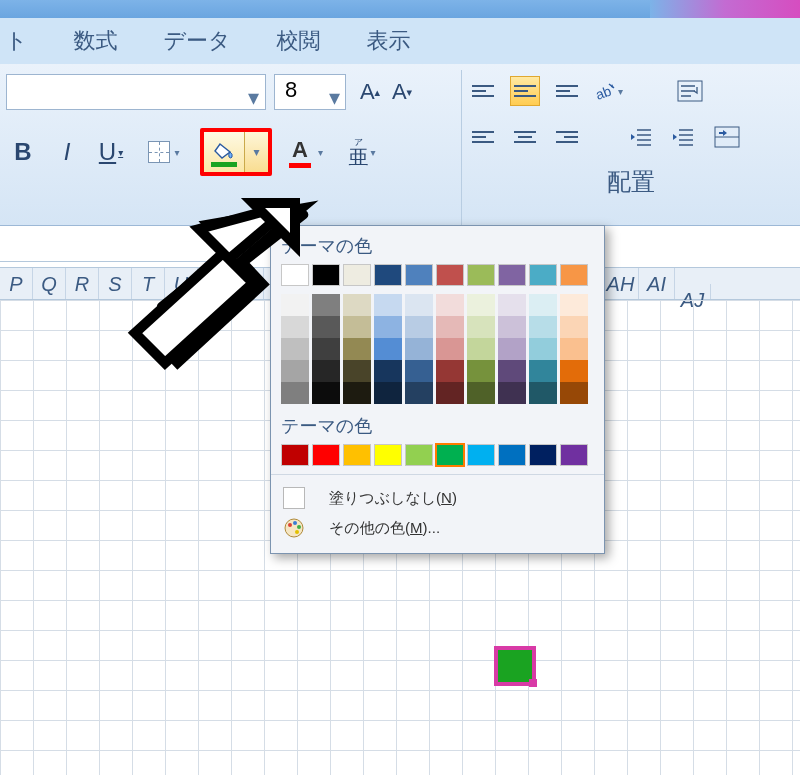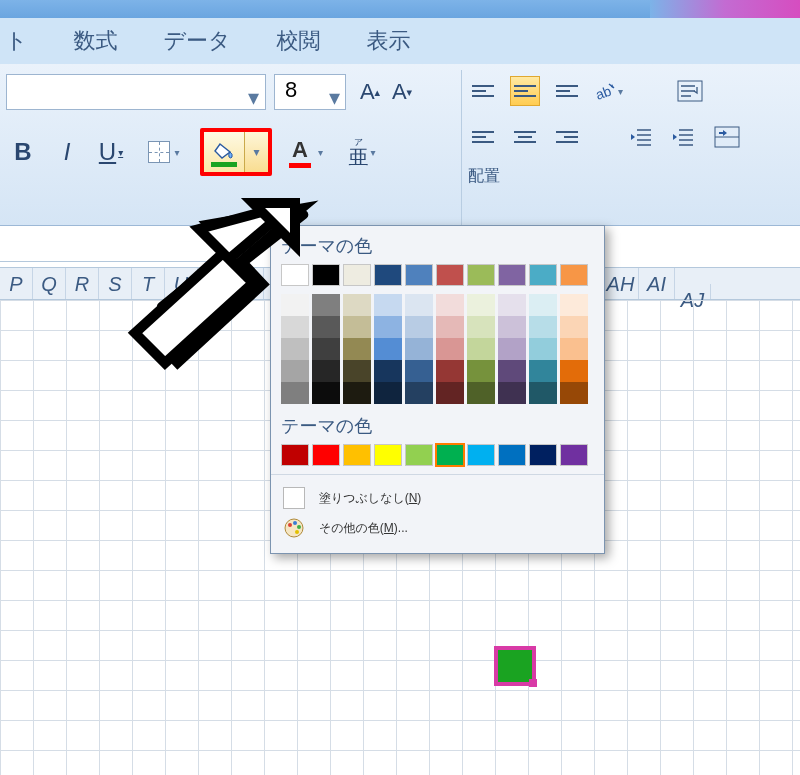--- a/index.html
+++ b/index.html
@@ -55,21 +55,21 @@
 .al.sel { background: linear-gradient(#ffe9a3,#ffcc52); border:1px solid #e0a830; }
 .al .ln { height:2px; width: 100%; background:#3b5a82; }
 .al .ln.short { width: 65%; }
 .rotate { width: 36px; display:flex; align-items:center; }
 .rotate svg{width:22px;height:22px;}
 .indent { width:30px; height:30px; display:flex; align-items:center; justify-content:center; }
 .indent svg{width:24px;height:22px;}
 .merge-ico { width:34px;height:34px;display:flex;align-items:center;justify-content:center;border:1px solid transparent; }
 .merge-ico svg{width:26px;height:22px;}
 .wrap-ico{width:32px;}
-.grp-label { font-size:16px; color:#3b5a82; margin-top:0;font-family:Liberation Mono, monospace; }
+.grp-label { text-align:center; font-size:24px; color:#3b5a82; margin-top:0;font-family:Liberation Mono, monospace; }
 
 .formula-bar { height: 42px; border-bottom: 1px solid #b4c8dc; display:flex; align-items:center; }
 .formula-input { margin-left: 0; height: 30px; width: 226px; border: 1px solid #b4c8dc; border-left:none; border-top:none; background:#fff; }
 
 .headers { display:flex; height: 32px; background:#e8eff7; border-bottom:1px solid #b4c8dc;}
 .colh { width: 33px; text-align:center; font-size: 20px; color:#3b5a82; border-right:1px solid #c6d5e6; font-style: italic; line-height:32px;}
 
 .grid { position: relative; }
 .gridbg { position:absolute; inset:0; }
 .gline-h { position:absolute; left:0; right:0; border-top:1px solid #d5dde6; }
@@ -78,21 +78,21 @@
 .dropdown { position:absolute; left: 270px; top: 225px; width: 335px; background:#f2f4f8; border:1px solid #7c94b0; box-shadow: 4px 4px 10px rgba(0,0,0,0.35); z-index:50; padding: 6px 10px 10px 10px; }
 .dd-h { font-size: 18px; color:#3b5a82; margin: 2px 0 6px 0; }
 .theme-grid { display:grid; grid-template-columns: repeat(10, 28px); gap: 3px; }
 .sw { width:28px; height:22px; border:1px solid #c7c7c7; }
 .theme-shades { display:grid; grid-template-columns: repeat(10, 28px); gap:3px; margin-top:8px; }
 .shade-col { display:flex; flex-direction:column; }
 .shade { width:28px; height:22px; }
 .std-row { display:flex; gap:3px; margin-top:6px; }
 .sw.sel { outline: 2px solid #ff7b00; outline-offset:-1px; }
 .dd-sep { border-top:1px solid #cfd8e3; margin:8px -10px; }
-.dd-item { display:flex; align-items:center; gap:14px; padding:4px 2px; font-size:12px; color:#333; }
+.dd-item { display:flex; align-items:center; gap:24px; padding:4px 2px; font-size:15px; color:#333; }
 .no-fill-swatch { width:22px; height:22px; border:1px solid #b8b8b8; background:#fff; }
 .palette-icon { width:22px; height:22px; }
 .u { text-decoration: underline; }
 
 .arrow { position:absolute; left: 125px; top: 195px; z-index:60; }
 .arrow svg { width: 200px; height: 200px; }
 
 .sel-cell { position:absolute; left: 494px; top: 346px; width: 42px; height: 40px; background:#1aa321; border: 4px solid #d83aa6; z-index:5;}
 .sel-cell::after { content:""; position:absolute; right:-5px; bottom:-5px; width:8px; height:8px; background:#d83aa6;}
 </style>

